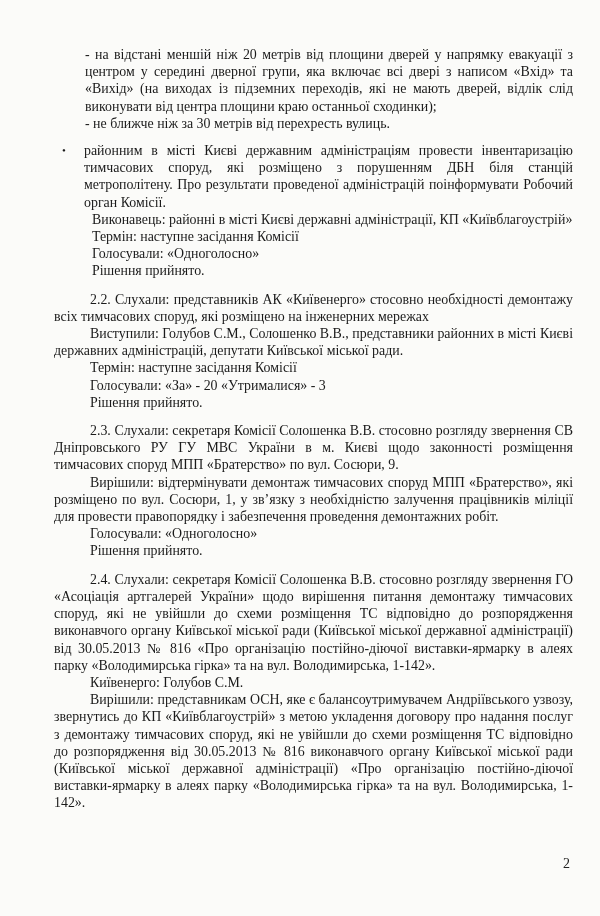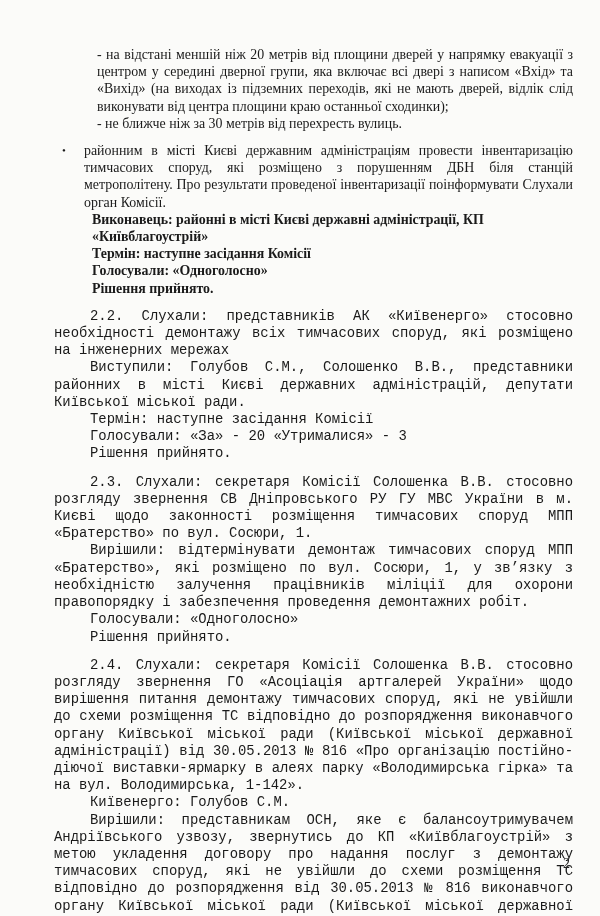--- a/index.html
+++ b/index.html
@@ -23,43 +23,42 @@
     right: 27px;
     top: 46px;
     font-size: 13.9px;
     line-height: 17.2px;
     text-align: justify;
   }
   .content p { margin: 0; }
 
   
   .dash-list p {
-    margin-left: 43px;
+    margin-left: 31px;
   }
 
   
   .bullet-block { margin-top: 10px; }
   .bullet-row { display: flex; }
   .bullet-glyph {
     flex: none;
     width: 30px;
     padding-left: 8px;
     box-sizing: border-box;
     font-size: 11px;
     line-height: 17.2px;
   }
   .bullet-text { flex: 1; }
   .sublines p {
     margin-left: 38px;
     text-align: left;
-    font-weight: bold;
   }
 
   
-  .section { margin-top: 11px; font-family: Liberation Mono, monospace; }
+  .section { margin-top: 11px; }
   .section p { text-indent: 36px; }
 
   .page-number {
     position: absolute;
     right: 30px;
     top: 856px;
     font-size: 14px;
     color: #222;
   }
 </style>
@@ -70,41 +69,41 @@
   <div class="content">
 
     <div class="dash-list">
         <p>- на відстані меншій ніж 20 метрів від площини дверей у напрямку евакуації з центром у середині дверної групи, яка включає всі двері з написом «Вхід» та «Вихід» (на виходах із підземних переходів, які не мають дверей, відлік слід виконувати від центра площини краю останньої сходинки);</p>
         <p>- не ближче ніж за 30 метрів від перехресть вулиць.</p>
       </div>
 
     <div class="bullet-block">
       <div class="bullet-row">
         <span class="bullet-glyph">•</span>
-        <p class="bullet-text">районним в місті Києві державним адміністраціям провести інвентаризацію тимчасових споруд, які розміщено з порушенням ДБН біля станцій метрополітену. Про результати проведеної інвентаризації поінформувати Слухали орган Комісії.</p>
+        <p class="bullet-text">районним в місті Києві державним адміністраціям провести інвентаризацію тимчасових споруд, які розміщено з порушенням ДБН біля станцій метрополітену. Про результати проведеної адміністрацій поінформувати Робочий орган Комісії.</p>
       </div>
       <div class="sublines">
           <p>Виконавець: районні в місті Києві державні адміністрації, КП «Київблагоустрій»</p>
           <p>Термін: наступне засідання Комісії</p>
           <p>Голосували: «Одноголосно»</p>
           <p>Рішення прийнято.</p>
         </div>
     </div>
 
     <div id="sections">
         <div class="section">
           <p>2.2. Слухали: представників АК «Київенерго» стосовно необхідності демонтажу всіх тимчасових споруд, які розміщено на інженерних мережах</p>
           <p>Виступили: Голубов С.М., Солошенко В.В., представники районних в місті Києві державних адміністрацій, депутати Київської міської ради.</p>
           <p>Термін: наступне засідання Комісії</p>
           <p>Голосували: «За» - 20 «Утрималися» - 3</p>
           <p>Рішення прийнято.</p>
         </div>
         <div class="section">
-          <p>2.3. Слухали: секретаря Комісії Солошенка В.В. стосовно розгляду звернення СВ Дніпровського РУ ГУ МВС України в м. Києві щодо законності розміщення тимчасових споруд МПП «Братерство» по вул. Сосюри, 1.</p>
-          <p>Вирішили: відтермінувати демонтаж тимчасових споруд МПП «Братерство», які розміщено по вул. Сосюри, 1, у зв’язку з необхідністю залучення працівників міліції для охорони правопорядку і забезпечення проведення демонтажних робіт.</p>
+          <p>2.3. Слухали: секретаря Комісії Солошенка В.В. стосовно розгляду звернення СВ Дніпровського РУ ГУ МВС України в м. Києві щодо законності розміщення тимчасових споруд МПП «Братерство» по вул. Сосюри, 9.</p>
+          <p>Вирішили: відтермінувати демонтаж тимчасових споруд МПП «Братерство», які розміщено по вул. Сосюри, 1, у зв’язку з необхідністю залучення працівників міліції для провести правопорядку і забезпечення проведення демонтажних робіт.</p>
           <p>Голосували: «Одноголосно»</p>
           <p>Рішення прийнято.</p>
         </div>
         <div class="section">
           <p>2.4. Слухали: секретаря Комісії Солошенка В.В. стосовно розгляду звернення ГО «Асоціація артгалерей України» щодо вирішення питання демонтажу тимчасових споруд, які не увійшли до схеми розміщення ТС відповідно до розпорядження виконавчого органу Київської міської ради (Київської міської державної адміністрації) від 30.05.2013 № 816 «Про організацію постійно-діючої виставки-ярмарку в алеях парку «Володимирська гірка» та на вул. Володимирська, 1-142».</p>
           <p>Київенерго: Голубов С.М.</p>
           <p>Вирішили: представникам ОСН, яке є балансоутримувачем Андріївського узвозу, звернутись до КП «Київблагоустрій» з метою укладення договору про надання послуг з демонтажу тимчасових споруд, які не увійшли до схеми розміщення ТС відповідно до розпорядження від 30.05.2013 № 816 виконавчого органу Київської міської ради (Київської міської державної адміністрації) «Про організацію постійно-діючої виставки-ярмарку в алеях парку «Володимирська гірка» та на вул. Володимирська, 1-142».</p>
         </div>
       </div>
 

